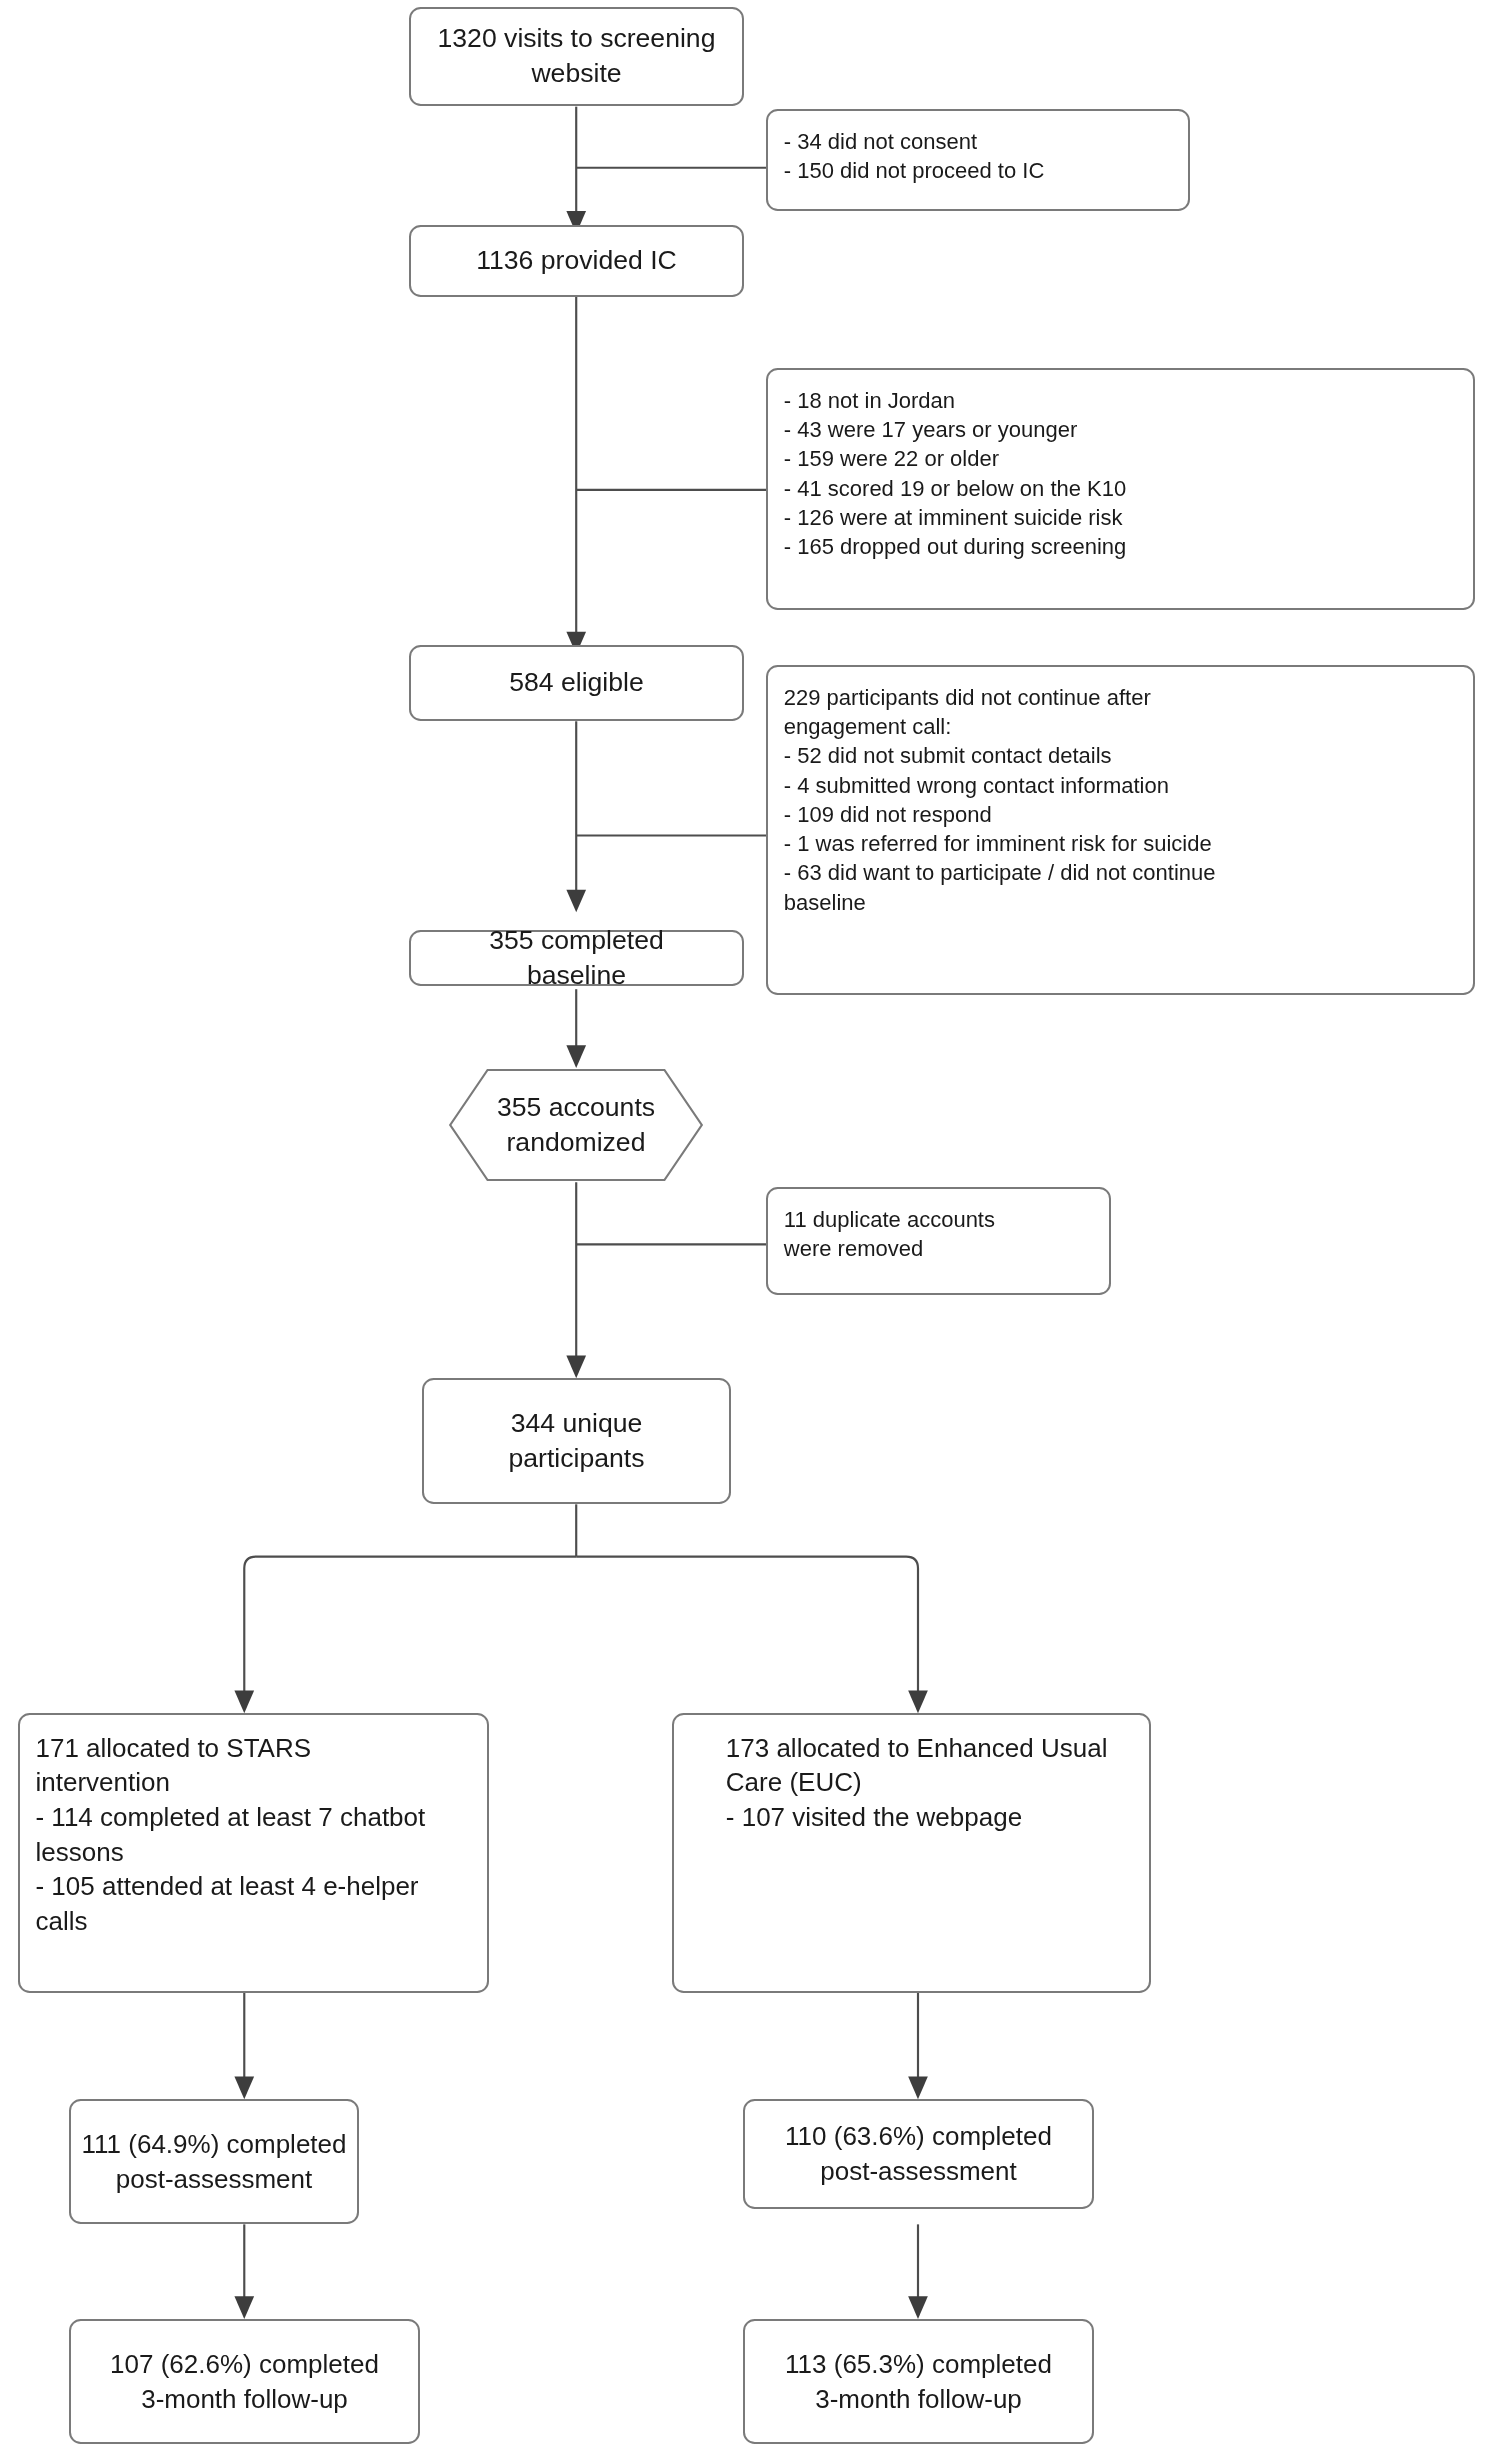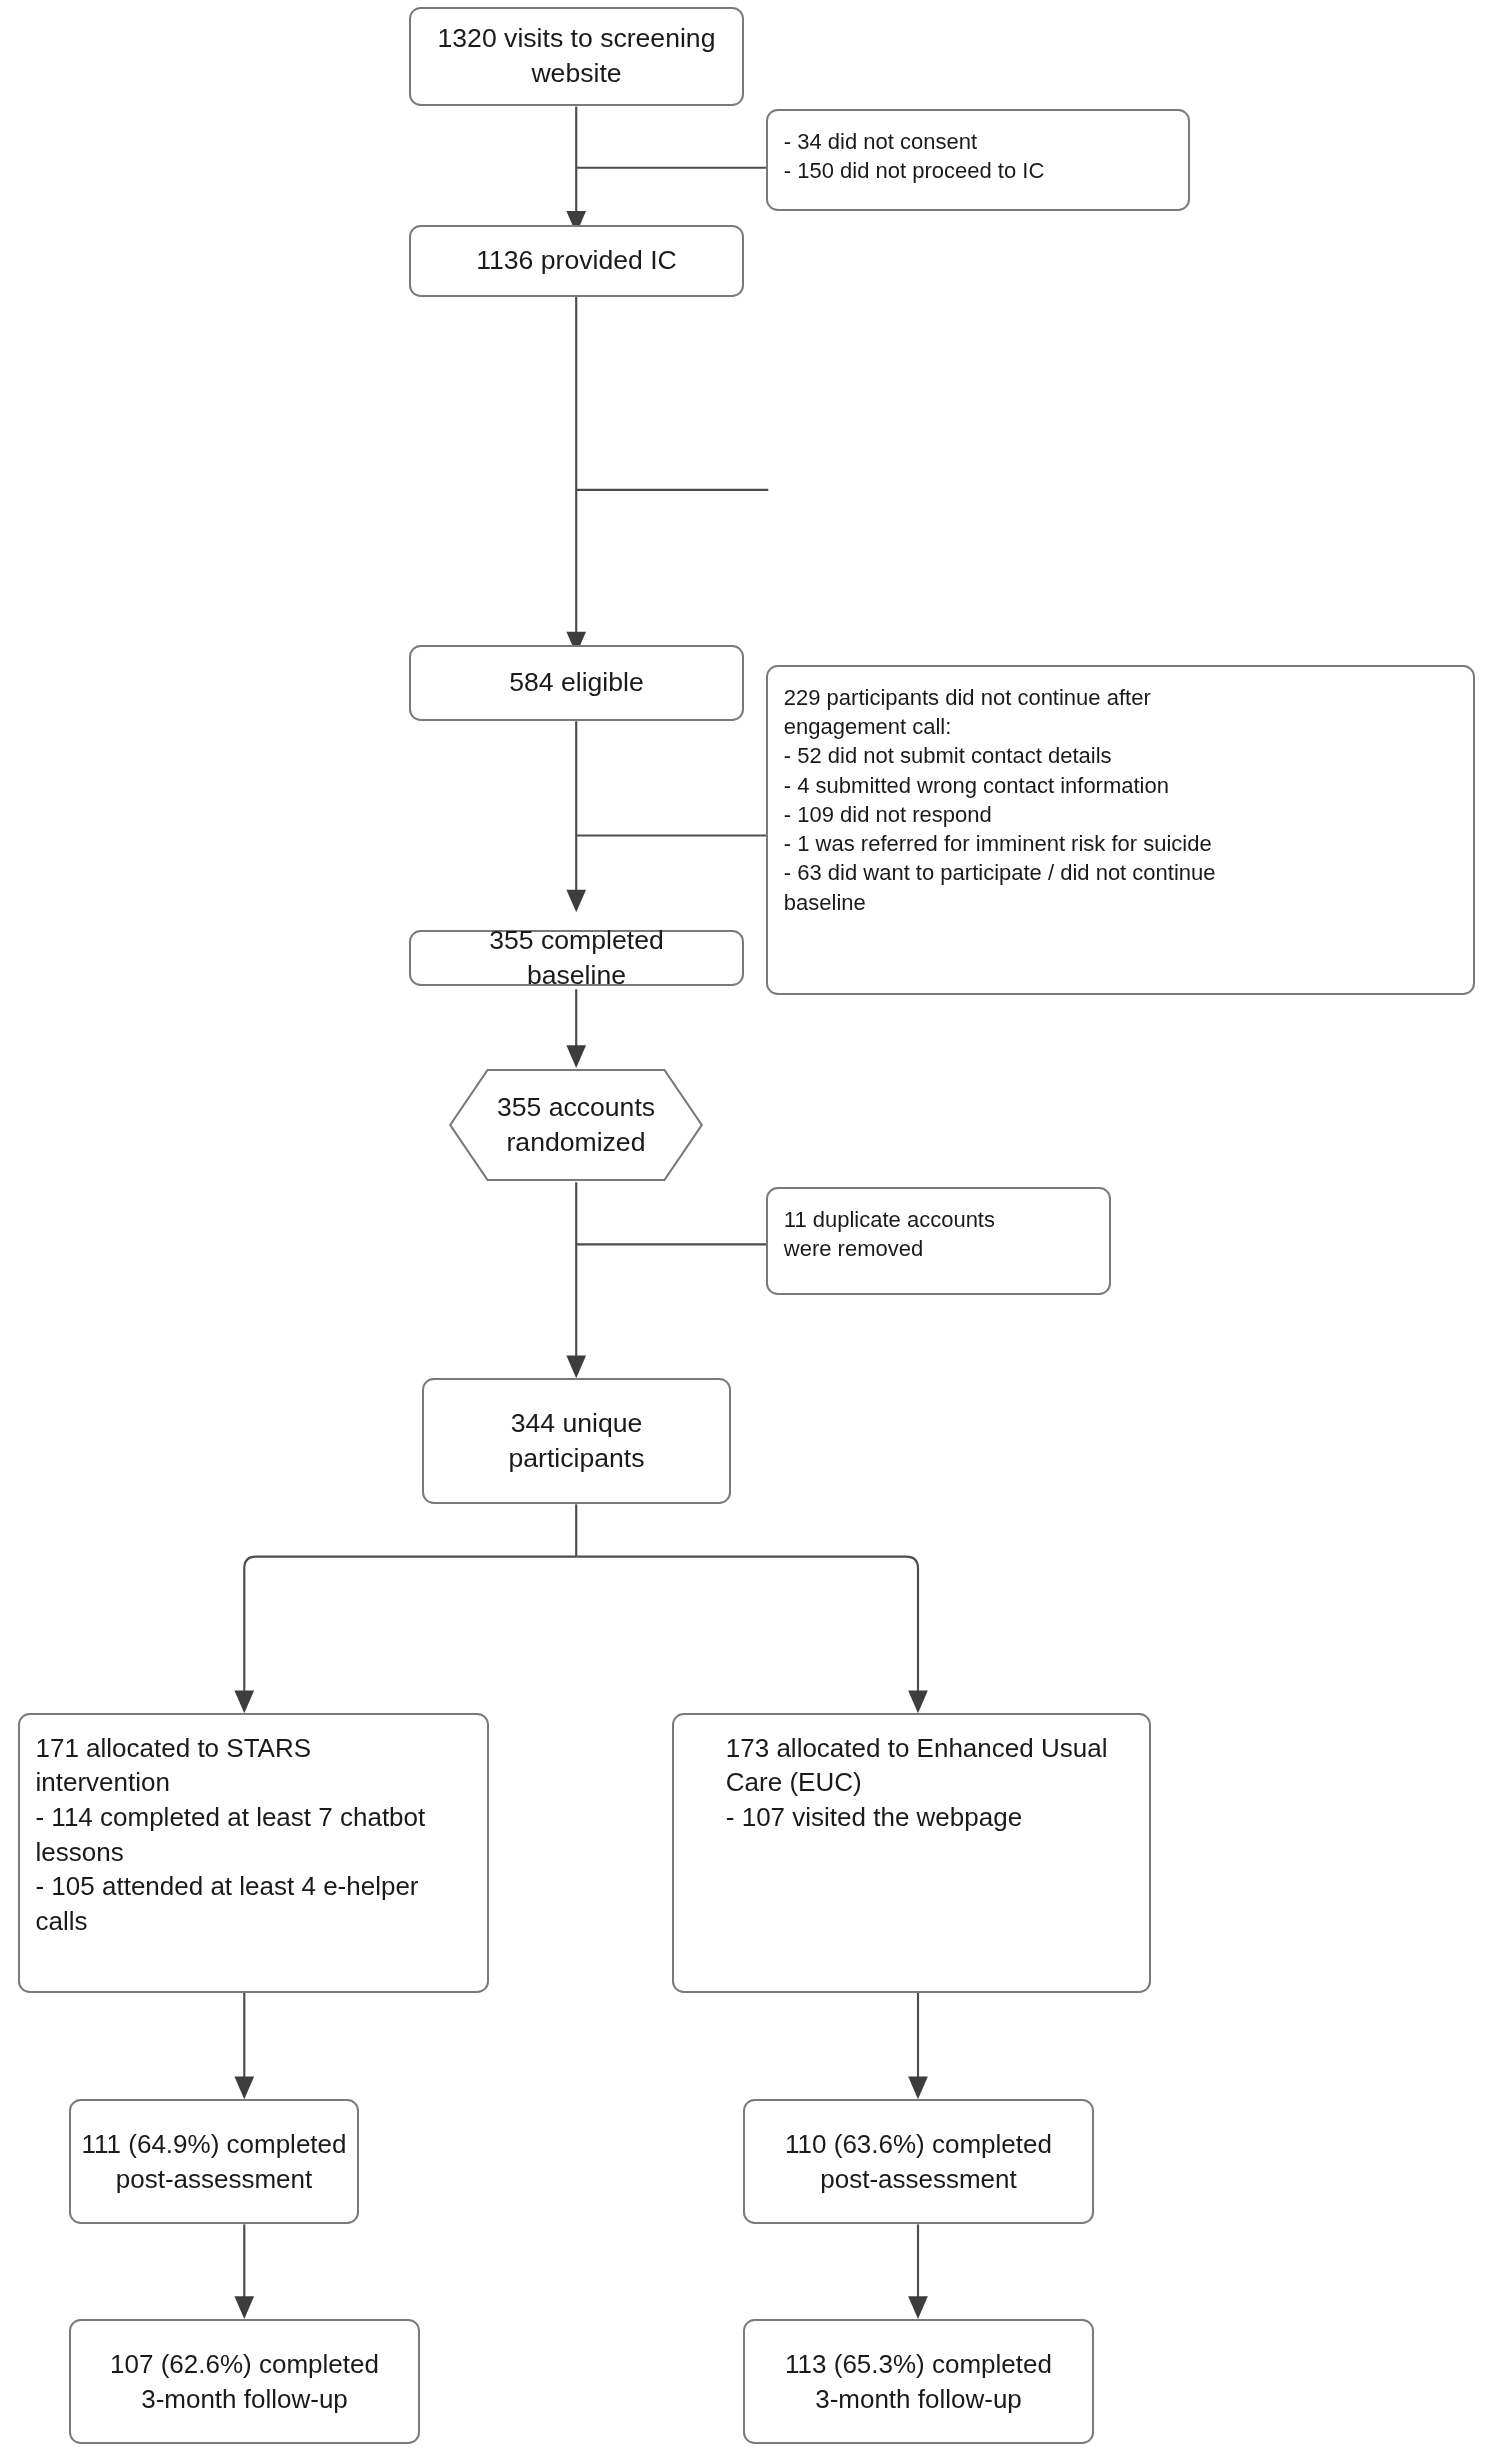--- a/index.html
+++ b/index.html
@@ -170,20 +170,28 @@
 
   <div class="node left side-node" style="left:766px; top:109px; width:424px; height:102px;">
     <div class="txt">- 34 did not consent
 - 150 did not proceed to IC</div>
   </div>
 
   <div class="node center flow-node" style="left:409px; top:225px; width:335px; height:72px;">
     <div class="txt">1136 provided IC</div>
   </div>
 
+  <div class="node left side-node" style="left:766px; top:368px; width:709px; height:242px;">
+    <div class="txt">- 18 not in Jordan
+- 43 were 17 years or younger
+- 159 were 22 or older
+- 41 scored 19 or below on the K10
+- 126 were at imminent suicide risk
+- 165 dropped out during screening</div>
+  </div>
 
   <div class="node center flow-node" style="left:409px; top:645px; width:335px; height:76px;">
     <div class="txt">584 eligible</div>
   </div>
 
   <div class="node left side-node" style="left:766px; top:665px; width:709px; height:330px;">
     <div class="txt">229 participants did not continue after
 engagement call:
 - 52 did not submit contact details
 - 4 submitted wrong contact information
@@ -229,21 +237,21 @@
     <div class="txt">173 allocated to Enhanced Usual
 Care (EUC)
 - 107 visited the webpage</div>
   </div>
 
   <div class="node center outcome-node" style="left:69px; top:2099px; width:290px; height:125px;">
     <div class="txt">111 (64.9%) completed
 post-assessment</div>
   </div>
 
-  <div class="node center outcome-node" style="left:743px; top:2099px; width:351px; height:125px;">
+  <div class="node center outcome-node" style="left:743px; top:2099px; width:351px; height:110px;">
     <div class="txt">110 (63.6%) completed
 post-assessment</div>
   </div>
 
   <div class="node center outcome-node" style="left:69px; top:2319px; width:351px; height:125px;">
     <div class="txt">107 (62.6%) completed
 3-month follow-up</div>
   </div>
 
   <div class="node center outcome-node" style="left:743px; top:2319px; width:351px; height:125px;">

